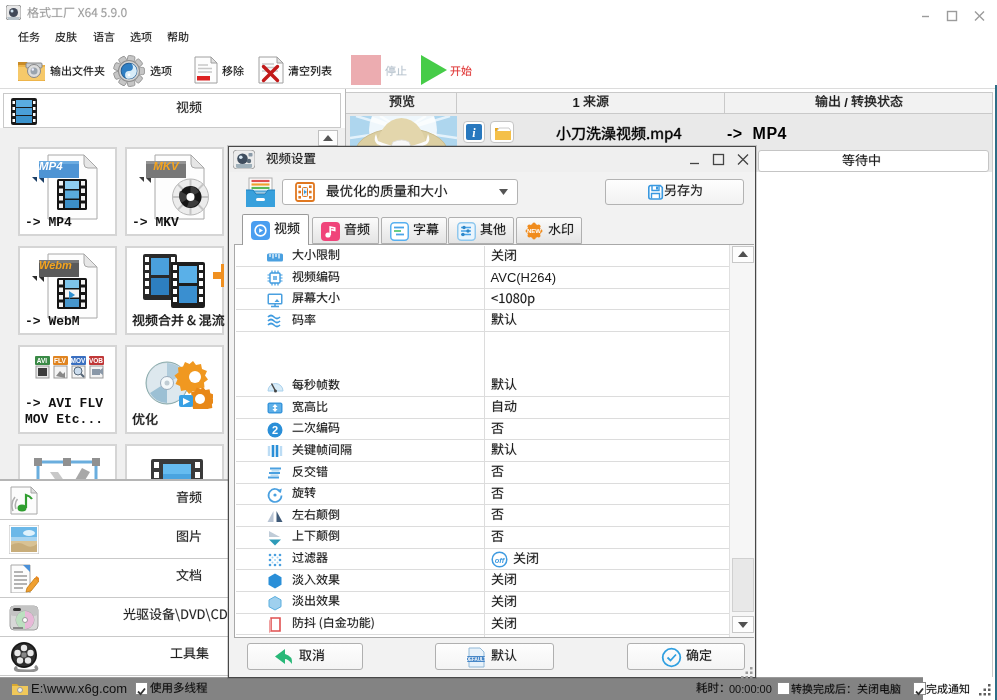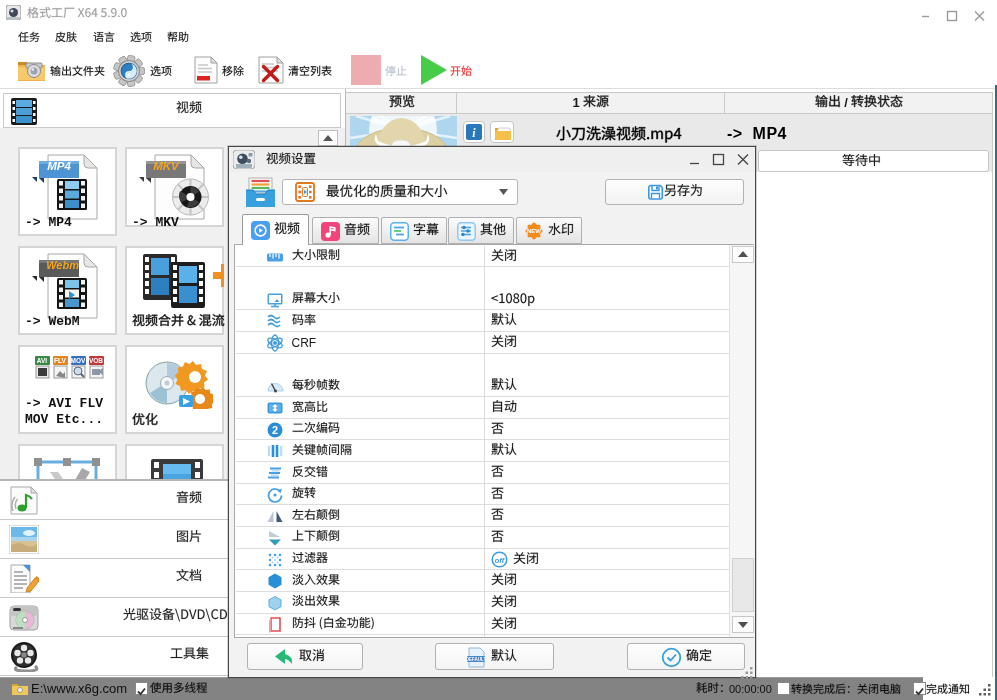--- a/index.html
+++ b/index.html
@@ -393,24 +393,24 @@
             </g>
             <rect x="19" y="28" width="14" height="8" fill="#8ecdf0"></rect>
             <rect x="19" y="37.5" width="14" height="8" fill="#5aabdd"></rect>
             <rect x="19" y="47" width="14" height="8" fill="#3c8fc8"></rect>
           </g>
           <path d="M0 24 l5 5 v-5z" fill="#1c3f66"></path>
           <path d="M7 25 l5 5 v-5z" fill="#1c3f66"></path>
           <rect x="7" y="8" width="40" height="17" fill="#4e94d4"></rect>
           <path d="M7 8 h40 v3 h-40z" fill="#74b2e4" opacity=".8"></path>
         </svg>
-        <div class="a" style="left:19px;top:11px;width:40px;color:#fff;font:bold 11.5px 'Liberation Sans';text-align:center;font-style:italic">MP4</div>
+        <div class="a" style="left:19px;top:11px;width:40px;color:#fff;font:bold 11.5px 'Liberation Sans';text-align:left;font-style:italic">MP4</div>
     <div class="a" style="left:5px;top:66px;font:bold 13px 'Liberation Mono';color:#111">-&gt; MP4</div>
   </div>
-  <div class="a" style="left:125px;top:58px;width:99px;height:80px;background:#fff;border:2px solid #d5d5d5">
+  <div class="a" style="left:125px;top:58px;width:99px;height:89px;background:#fff;border:2px solid #d5d5d5">
     <svg class="a" style="left:12px;top:4px" width="80" height="72">
           <g transform="translate(14,0)">
             <path d="M2 2 h36 l13 13 v51 h-49z" fill="#fdfdfd" stroke="#a8a8a8"></path>
             <path d="M38 2 l13 13 h-9 a4 4 0 0 1 -4 -4z" fill="#e6e6e6" stroke="#a8a8a8"></path>
           </g>
           <g transform="translate(14,0)">
             <circle cx="37.5" cy="44" r="18" fill="#ececec" stroke="#b8b8b8"></circle>
             <g stroke="#c4c4c4" stroke-width="2">
               <path d="M37.5 26 v36 M19.5 44 h36 M25 31.5 l25 25 M50 31.5 l-25 25"></path>
             </g>
@@ -451,21 +451,21 @@
             <rect x="19" y="28" width="14" height="8" fill="#7ec4ea"></rect>
             <rect x="19" y="37.5" width="14" height="8" fill="#f4f4f4"></rect>
             <path d="M23 39 l6 4 -6 4z" fill="#2e8fd0"></path>
             <rect x="19" y="47" width="14" height="8" fill="#4796cc"></rect>
           </g>
           <path d="M0 24 l5 5 v-5z" fill="#2c2c2c"></path>
           <path d="M7 25 l5 5 v-5z" fill="#2c2c2c"></path>
           <rect x="7" y="8" width="40" height="17" fill="#5a5a5a"></rect>
           <path d="M7 8 h40 v3 h-40z" fill="#7a7a7a" opacity=".9"></path>
         </svg>
-        <div class="a" style="left:19px;top:11px;width:40px;color:#f4a420;font:bold 11px 'Liberation Sans';text-align:right;font-style:italic">Webm</div>
+        <div class="a" style="left:19px;top:11px;width:40px;color:#f4a420;font:bold 11px 'Liberation Sans';text-align:left;font-style:italic">Webm</div>
     <div class="a" style="left:5px;top:66px;font:bold 13px 'Liberation Mono';color:#111">-&gt; WebM</div>
   </div>
   <div class="a" style="left:125px;top:157px;width:99px;height:89px;background:#fff;border:2px solid #d5d5d5">
     <svg class="a" style="left:8px;top:2px" width="89" height="62">
       <g>
             <rect x="8" y="4" width="34" height="46" fill="#2a2a2a" rx="2"></rect>
             <g fill="#fff">
               <rect x="10" y="7" width="4" height="5"></rect>
               <rect x="10" y="15" width="4" height="5"></rect>
               <rect x="10" y="23" width="4" height="5"></rect>
@@ -1043,20 +1043,38 @@
                 <use href="#u5236" x="3000"></use>
               </g>
             </svg></div>
           <div class="a" style="left:254.5px;top:3px"><svg class="t" width="26" height="15">
               <g fill="#1a1a1a" stroke="#1a1a1a" stroke-width="12" transform="translate(0,11) scale(0.013,-0.013)">
                 <use href="#u5173" x="0"></use>
                 <use href="#u95ed" x="1000"></use>
               </g>
             </svg></div>
         </div>
+      <div class="a" style="left:1px;top:22.15px;width:493px;height:21.65px;border-bottom:1px solid #dcdcdc">
+          <svg class="a" style="left:30px;top:2px" width="18" height="18">
+            <rect x="4" y="4" width="10" height="10" rx="1" fill="none" stroke="#3f9be0" stroke-width="1.4"></rect>
+            <rect x="7" y="7" width="4" height="4" fill="#7ab8e8"></rect>
+            <g stroke="#3f9be0" stroke-width="1.2">
+              <path d="M6 4 V1.5 M9 4 V1.5 M12 4 V1.5 M6 16.5 V14 M9 16.5 V14 M12 16.5 V14 M4 6 H1.5 M4 9 H1.5 M4 12 H1.5 M16.5 6 H14 M16.5 9 H14 M16.5 12 H14"></path>
+            </g>
+          </svg>
+          <div class="a" style="left:55.5px;top:3.5px"><svg class="t" width="48" height="14">
+              <g fill="#1a1a1a" stroke="#1a1a1a" stroke-width="12" transform="translate(0,10) scale(0.012,-0.012)">
+                <use href="#u89c6" x="0"></use>
+                <use href="#u9891" x="1000"></use>
+                <use href="#u7f16" x="2000"></use>
+                <use href="#u7801" x="3000"></use>
+              </g>
+            </svg></div>
+          <div class="a" style="left:254.5px;top:3px"><span style="font:13px 'Liberation Sans';color:#1a1a1a;vertical-align:top">AVC(H264)</span></div>
+        </div>
       <div class="a" style="left:1px;top:43.80px;width:493px;height:21.65px;border-bottom:1px solid #dcdcdc">
           <svg class="a" style="left:30px;top:2px" width="18" height="18">
             <rect x="1.5" y="2.5" width="15" height="11" rx="1.5" fill="#4aa0e0"></rect>
             <rect x="3" y="4" width="12" height="8" fill="#fff"></rect>
             <path d="M9 16 h0 M5 15.5 h8" stroke="#4aa0e0" stroke-width="1.6"></path>
             <path d="M9 12 v3" stroke="#4aa0e0" stroke-width="1.6"></path>
             <path d="M11 8 l2.5 3 h-5z" fill="#4aa0e0"></path>
           </svg>
           <div class="a" style="left:55.5px;top:3.5px"><svg class="t" width="48" height="14">
               <g fill="#1a1a1a" stroke="#1a1a1a" stroke-width="12" transform="translate(0,10) scale(0.012,-0.012)">
@@ -1086,37 +1104,20 @@
           <div class="a" style="left:55.5px;top:3.5px"><svg class="t" width="24" height="14">
               <g fill="#1a1a1a" stroke="#1a1a1a" stroke-width="12" transform="translate(0,10) scale(0.012,-0.012)">
                 <use href="#u7801" x="0"></use>
                 <use href="#u7387" x="1000"></use>
               </g>
             </svg></div>
           <div class="a" style="left:254.5px;top:3px"><svg class="t" width="26" height="15">
               <g fill="#1a1a1a" stroke="#1a1a1a" stroke-width="12" transform="translate(0,11) scale(0.013,-0.013)">
                 <use href="#u9ed8" x="0"></use>
                 <use href="#u8ba4" x="1000"></use>
-              </g>
-            </svg></div>
-        </div>
-      <div class="a" style="left:1px;top:87.10px;width:493px;height:21.65px;border-bottom:1px solid #dcdcdc">
-          <svg class="a" style="left:30px;top:2px" width="18" height="18">
-            <g fill="none" stroke="#3f9be0" stroke-width="1.3">
-              <ellipse cx="9" cy="9" rx="8" ry="3.4" transform="rotate(28 9 9)"></ellipse>
-              <ellipse cx="9" cy="9" rx="8" ry="3.4" transform="rotate(-28 9 9)"></ellipse>
-              <ellipse cx="9" cy="9" rx="8" ry="3.4" transform="rotate(90 9 9)"></ellipse>
-            </g>
-            <circle cx="9" cy="9" r="2" fill="#3f9be0"></circle>
-          </svg>
-          <div class="a" style="left:55.5px;top:3.5px"><span style="font:12px 'Liberation Sans';color:#1a1a1a;vertical-align:top">CRF</span></div>
-          <div class="a" style="left:254.5px;top:3px"><svg class="t" width="26" height="15">
-              <g fill="#1a1a1a" stroke="#1a1a1a" stroke-width="12" transform="translate(0,11) scale(0.013,-0.013)">
-                <use href="#u5173" x="0"></use>
-                <use href="#u95ed" x="1000"></use>
               </g>
             </svg></div>
         </div>
       <div class="a" style="left:1px;top:130.40px;width:493px;height:21.65px;border-bottom:1px solid #dcdcdc">
           <svg class="a" style="left:30px;top:2px" width="18" height="18">
             <path d="M2 14 a7.5 7.5 0 0 1 15 0z" fill="#d8ecf8" stroke="#a8d0ec"></path>
             <path d="M9.5 14 L5.5 6.5" stroke="#444" stroke-width="1.5"></path>
             <circle cx="9.5" cy="14" r="1.5" fill="#444"></circle>
           </svg>
           <div class="a" style="left:55.5px;top:3.5px"><svg class="t" width="48" height="14">

